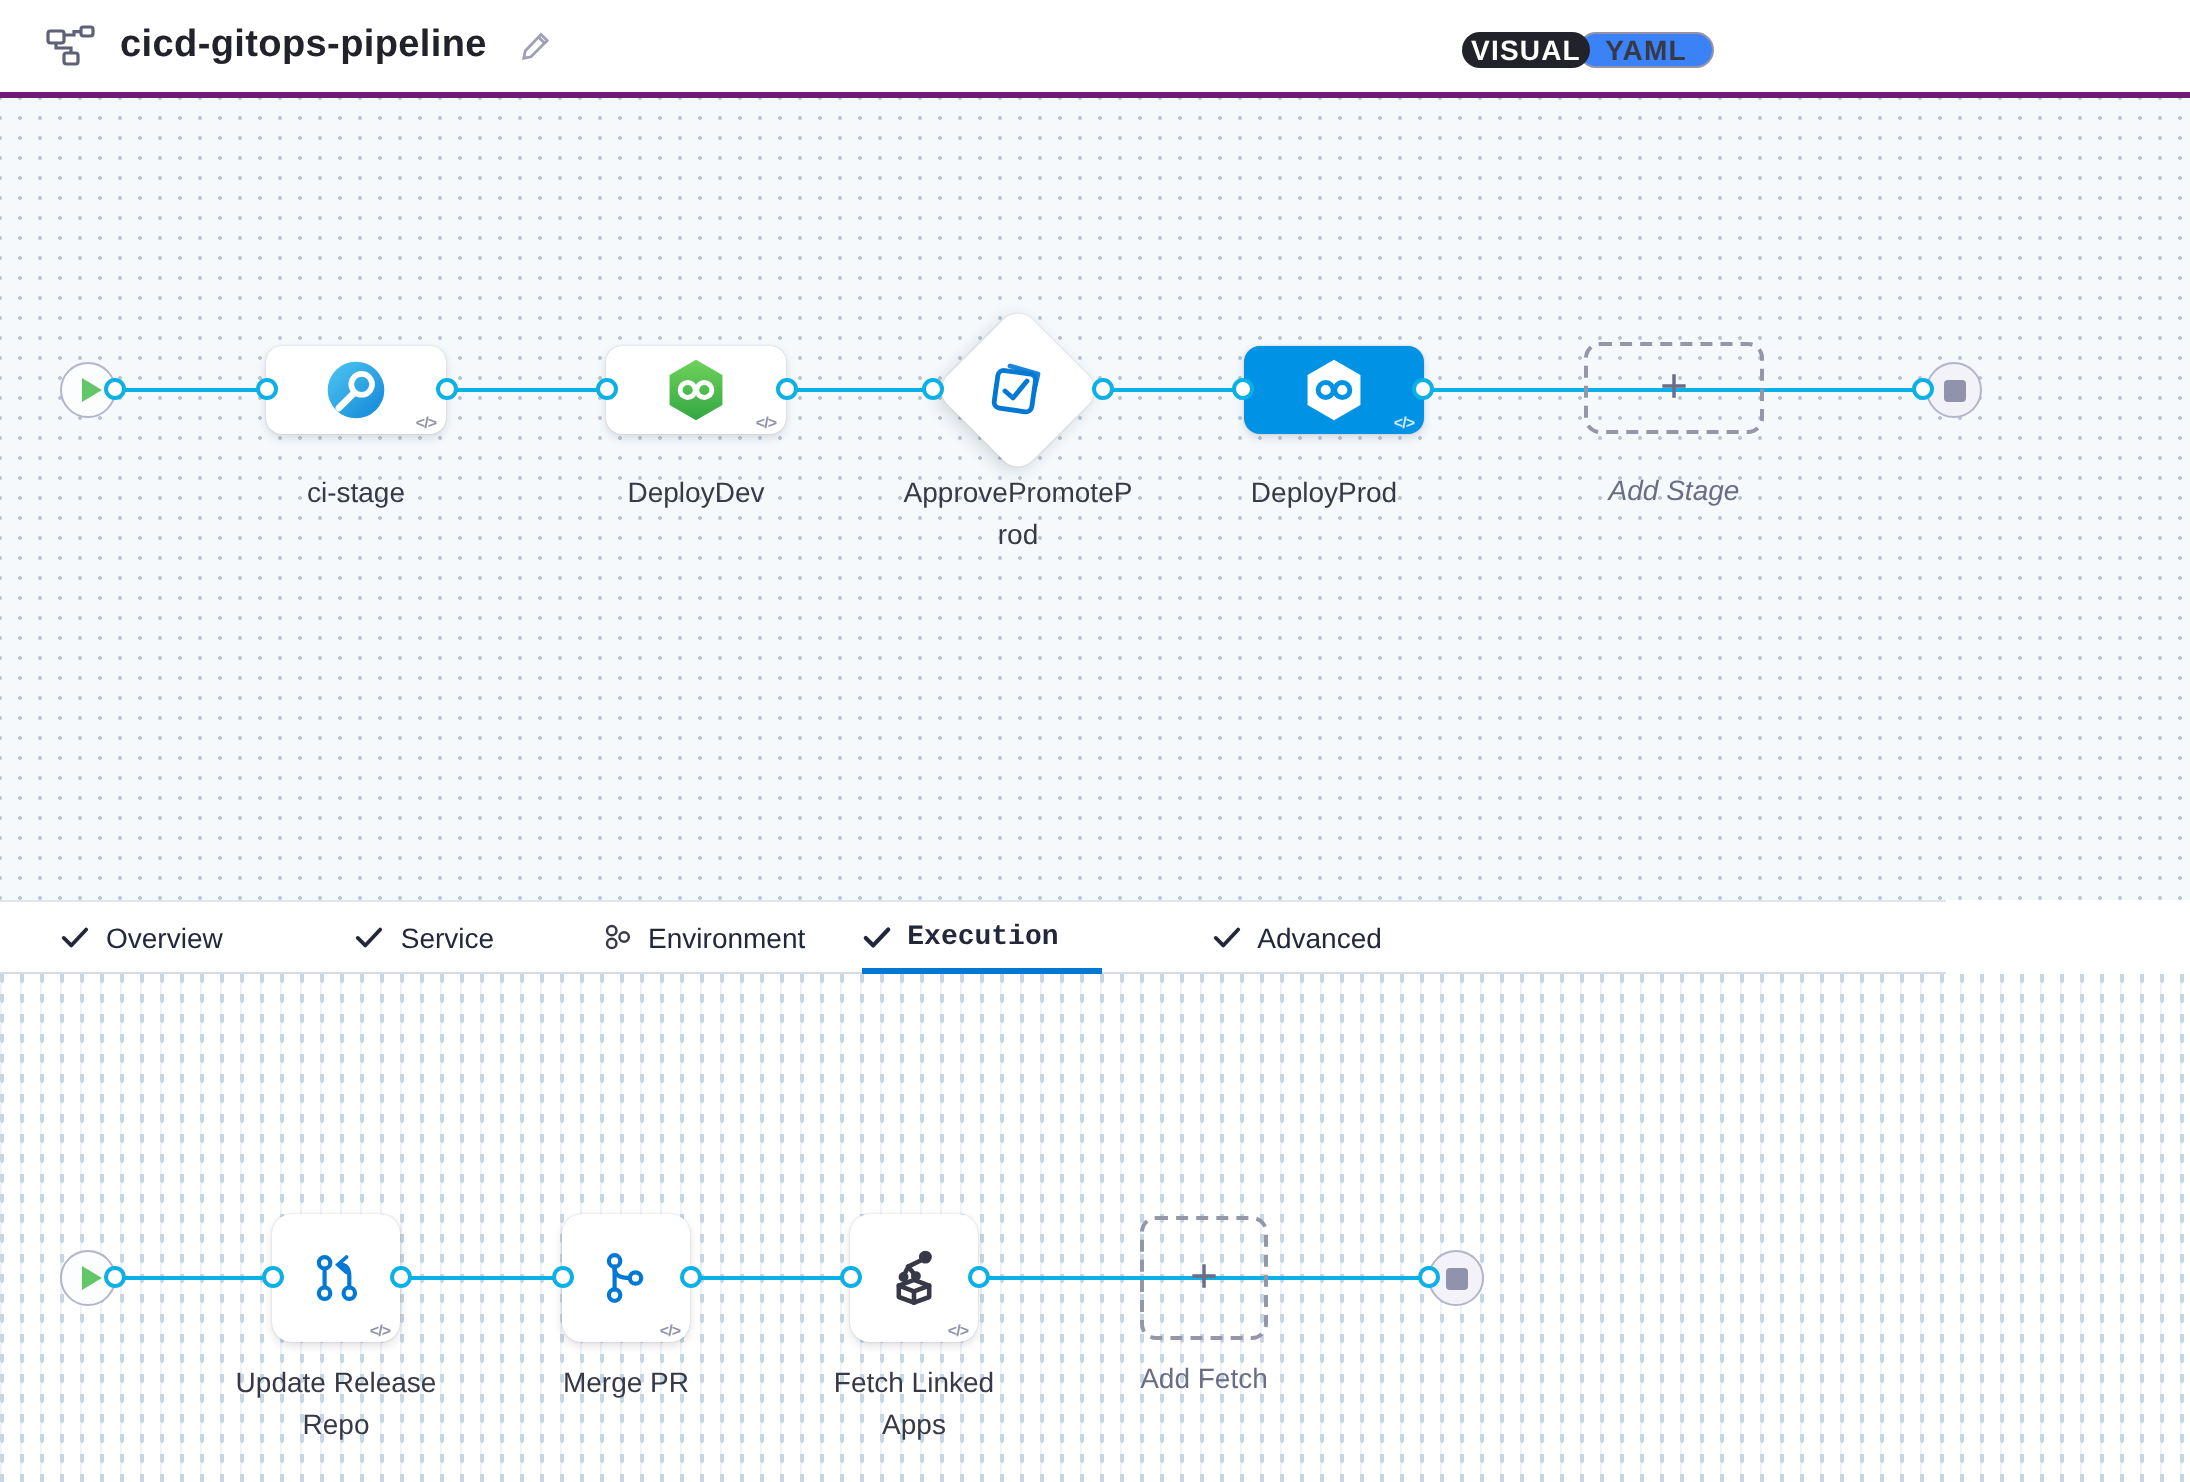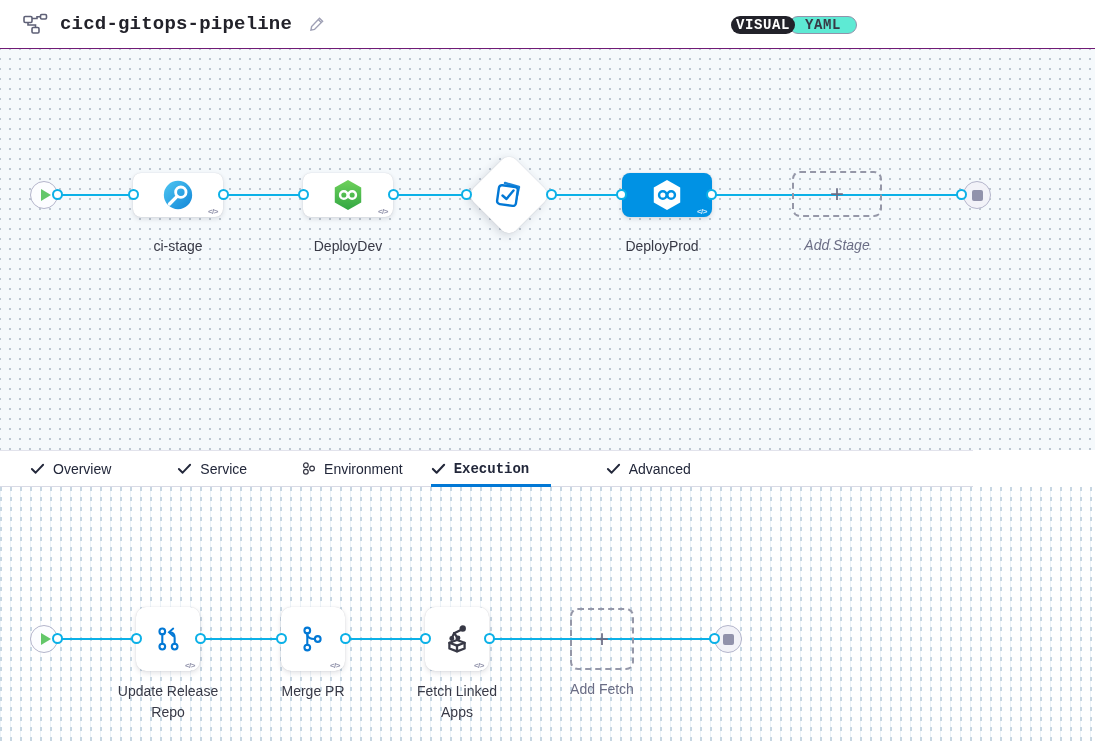--- a/index.html
+++ b/index.html
@@ -1,31 +1,31 @@
 <!DOCTYPE html>
 <html><head>
 <meta charset="utf-8">
 <style>
   * { margin:0; padding:0; box-sizing:border-box; }
   html,body { width:1095px; height:741px; overflow:hidden;
     font-family:"Liberation Sans", sans-serif; background:#fff; }
 
   
   .header { position:absolute; left:0; top:0; width:1095px; height:49px;
-    background:#fff; border-bottom:1px solid #701a75; z-index:30; display:flex; align-items:center;font-family:Liberation Mono, monospace; }
+    background:#fff; border-bottom:3px solid #701a75; z-index:30; display:flex; align-items:center; }
   .header-left { display:flex; align-items:center; padding-left:22px; gap:12px; }
   .pipeline-title { font-size:19px; font-weight:bold; color:#22222a; letter-spacing:.2px; }
   .edit-pencil { margin-left:4px; cursor:pointer; }
 
   .view-toggle { position:absolute; left:731px; top:16px; height:18px; width:126px; }
   .toggle-pill { position:absolute; top:0; height:18px; border-radius:9px;
     font-size:14px; font-weight:bold; letter-spacing:.6px; display:flex;
     align-items:center; justify-content:center; cursor:pointer; }
   .toggle-visual { left:0; width:64px; background:#22222a; color:#fff; z-index:2; }
-  .toggle-yaml { left:58px; width:68px; background:#5eead4; color:#383946;
+  .toggle-yaml { left:58px; width:68px; background:#3b82f6; color:#383946;
     border:1px solid #9293ab; z-index:1; }
 
   
   .stage-canvas { position:absolute; left:0; top:49px; width:1095px; height:401px;
     background-color:#f5f9fc;
     background-image: radial-gradient(#bcc6d1 0.9px, rgba(0,0,0,0) 1.1px);
     background-size:10px 10px; background-position:5px 5px; }
 
   
   .exec-canvas { position:absolute; left:0; top:487px; width:1095px; height:254px;
@@ -198,20 +198,21 @@
   <div class="add-box" style="left:792px; top:122px; width:90px; height:46px;">
     <span class="plus-glyph">+</span>
   </div>
 
   <div class="terminal-circle" style="left:963px; top:132px; background:#f2f2f8;">
     <div class="stop-square"></div>
   </div>
 
   <div class="node-label" style="left:108px; top:187px; width:140px;">ci-stage</div>
   <div class="node-label" style="left:278px; top:187px; width:140px;">DeployDev</div>
+  <div class="node-label break-anywhere" style="left:450px; top:187px; width:118px;">ApprovePromoteProd</div>
   <div class="node-label" style="left:592px; top:187px; width:140px;">DeployProd</div>
   <div class="node-label gray" style="left:767px; top:186px; width:140px;font-style:italic;">Add Stage</div>
 </div>
 
 <div class="tabbar">
   <div class="tab m1">
     <svg width="15" height="13" viewBox="0 0 16 13" fill="none" stroke="#22273a" stroke-width="2" stroke-linecap="round" stroke-linejoin="round">
         <path d="M2 7 L6 11 L14 2.5"></path>
       </svg>
     <span class="tab-label">Overview</span>

